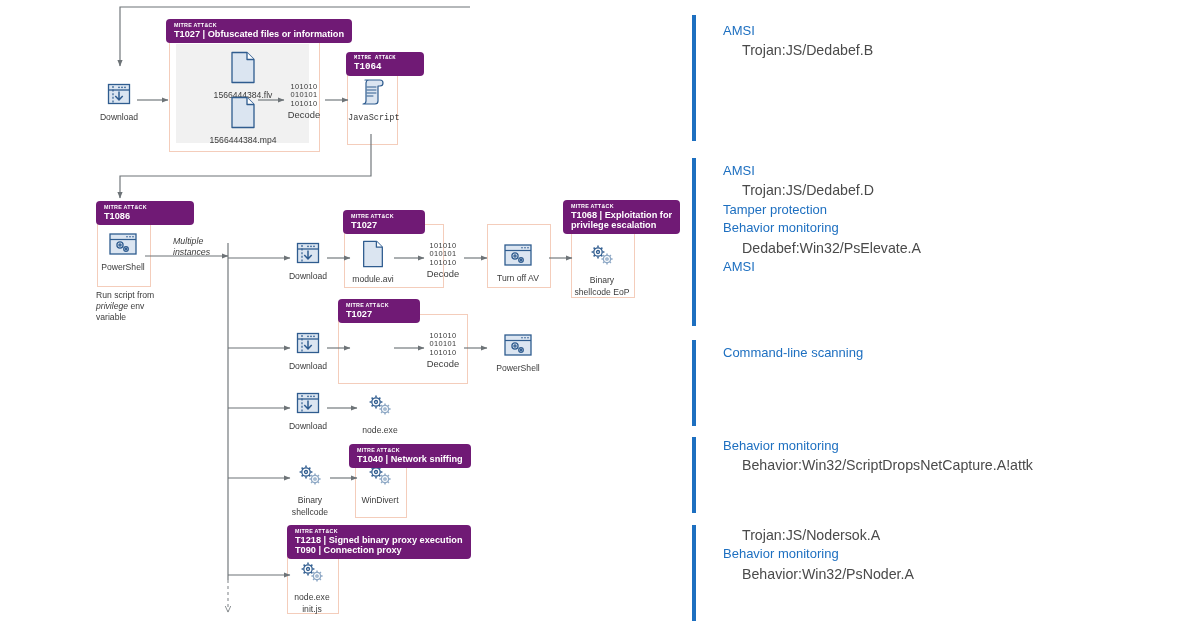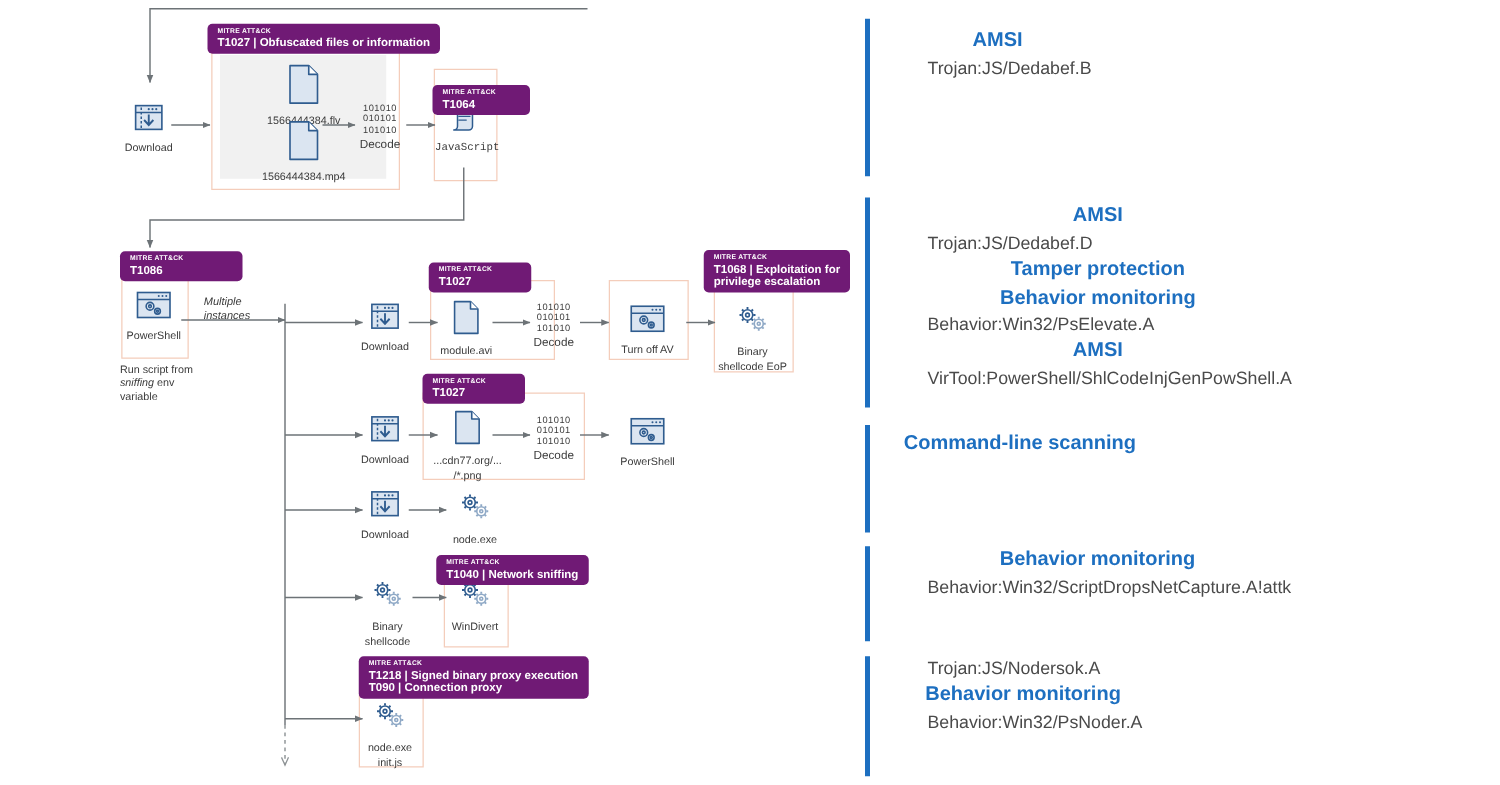--- a/index.html
+++ b/index.html
@@ -35,21 +35,21 @@
   .binary{position:absolute;z-index:4;font-size:7.4px;line-height:1.12;letter-spacing:.4px;color:#3b3b3b;text-align:center;}
   .binary .dec{font-size:9.4px;letter-spacing:0;margin-top:2px;}
 
   
   svg.wires{position:absolute;left:0;top:0;width:1200px;height:628px;z-index:3;pointer-events:none;}
 
   
   .det-group{position:absolute;z-index:5;}
   .det-bar{position:absolute;left:0;top:0;width:4px;background:#1d6fc0;border-radius:0;}
   .det-body{position:absolute;left:31px;top:0;}
-  .det-h{font-size:16px;color:#1d6fc0;font-weight:bold;line-height:1.42;white-space:nowrap;text-align:center;}
+  .det-h{font-size:13px;color:#1d6fc0;font-weight:normal;line-height:1.42;white-space:nowrap;}
   .det-s{font-size:14.2px;color:#4a4a4a;line-height:1.42;margin-left:19px;white-space:nowrap;}
 </style>
 </head>
 <body>
 
 <div class="stage">
 
   <svg class="wires" viewBox="0 0 1200 628">
     <defs>
       <marker id="ah" markerWidth="7" markerHeight="7" refX="6" refY="3" orient="auto" markerUnits="userSpaceOnUse">
@@ -106,21 +106,21 @@
 
   <div class="frame" style="left:169px;top:33px;width:149px;height:117px;"></div>
   <div class="frame grey" style="left:176px;top:44px;width:133px;height:99px;"></div>
   <div class="frame" style="left:347px;top:55px;width:49px;height:88px;"></div>
 
   <div class="mitre" style="left:166px;top:19px;">
     <span class="hdr">MITRE ATT&amp;CK</span>
     <span class="code">T1027 | Obfuscated files or information</span>
   </div>
 
-  <div class="mitre" style="left:346px;top:68px;width:62px;">
+  <div class="mitre" style="left:346px;top:52px;width:62px;font-family:Liberation Mono, monospace;">
     <span class="hdr">MITRE ATT&amp;CK</span>
     <span class="code">T1064</span>
   </div>
 
   <div class="node" style="left:95px;top:82px;width:48px;">
     <svg width="26" height="24" viewBox="0 0 26 24">
       <rect x="2.5" y="2.5" width="21" height="19" fill="#dbe5f1" stroke="#2f5c8f" stroke-width="1.3"></rect>
       <line x1="2.5" y1="8" x2="23.5" y2="8" stroke="#2f5c8f" stroke-width="1.3"></line>
       <g fill="#2f5c8f">
           <circle cx="13" cy="5.3" r="0.85"></circle>
@@ -187,28 +187,28 @@
       <g fill="none" stroke="#2f5c8f" stroke-width="1.25">
         <circle cx="12" cy="13" r="3.1"></circle>
           <circle cx="12" cy="13" r="1.1"></circle>
         <circle cx="18" cy="17" r="2.3"></circle>
           <circle cx="18" cy="17" r="0.8"></circle>
       </g>
     </svg>
     <div class="lbl">PowerShell</div>
   </div>
 
-  <div class="italic-lbl" style="left:163px;top:236px;">
+  <div class="italic-lbl" style="left:173px;top:236px;">
     <div>Multiple</div>
     <div>instances</div>
   </div>
 
   <div class="note" style="left:96px;top:290px;width:90px;">
     <span>Run script from</span><br>
-    <i>sniffing</i><span> env</span><br>
+    <i>privilege</i><span> env</span><br>
     <span>variable</span>
   </div>
 
   <div class="frame" style="left:344px;top:224px;width:98px;height:62px;"></div>
   <div class="frame" style="left:487px;top:224px;width:62px;height:62px;"></div>
   <div class="frame" style="left:571px;top:224px;width:62px;height:72px;"></div>
 
   <div class="mitre" style="left:343px;top:210px;width:66px;">
     <span class="hdr">MITRE ATT&amp;CK</span>
     <span class="code">T1027</span>
@@ -317,28 +317,20 @@
           <circle cx="13" cy="5.3" r="0.85"></circle>
           <circle cx="16" cy="5.3" r="0.85"></circle>
           <circle cx="19" cy="5.3" r="0.85"></circle>
         </g>
       <path d="M13 9.5 L13 17.5 M9.3 14 L13 18 L16.7 14" fill="none" stroke="#2f5c8f" stroke-width="1.5"></path>
       <line x1="7" y1="4" x2="7" y2="21" stroke="#2f5c8f" stroke-width="1.2" stroke-dasharray="2,1.6"></line>
     </svg>
     <div class="lbl">Download</div>
   </div>
 
-  <div class="node" style="left:344px;top:328px;width:60px;">
-    <svg width="24" height="28" viewBox="0 0 28 33">
-      <path d="M3 1.5 h15 l7 7 v23 h-22 z" fill="#dbe5f1" stroke="#2f5c8f" stroke-width="1.5" stroke-linejoin="round"></path>
-      <path d="M18 1.5 v7 h7" fill="#ffffff" stroke="#2f5c8f" stroke-width="1.5" stroke-linejoin="round"></path>
-    </svg>
-    <div class="lbl">...cdn77.org/...</div>
-    <div class="lbl">/*.png</div>
-  </div>
 
   <div class="binary" style="left:421px;top:332px;width:44px;">
     <div>101010</div>
     <div>010101</div>
     <div>101010</div>
     <div class="dec">Decode</div>
   </div>
 
   <div class="node" style="left:495px;top:333px;width:46px;">
     <svg width="30" height="24" viewBox="0 0 30 24">
@@ -533,23 +525,22 @@
     </div>
   </div>
 
   <div class="det-group" style="left:692px;top:158px;width:480px;height:168px;">
     <div class="det-bar" style="height:168px;"></div>
     <div class="det-body" style="top:4px;">
       <div class="det-h">AMSI</div>
       <div class="det-s">Trojan:JS/Dedabef.D</div>
       <div class="det-h">Tamper protection</div>
       <div class="det-h">Behavior monitoring</div>
-      <div class="det-s">Behavior:Win32/PsElevate.A</div>
+      <div class="det-s">Dedabef:Win32/PsElevate.A</div>
       <div class="det-h">AMSI</div>
-      <div class="det-s">VirTool:PowerShell/ShlCodeInjGenPowShell.A</div>
     </div>
   </div>
 
   <div class="det-group" style="left:692px;top:340px;width:480px;height:86px;">
     <div class="det-bar" style="height:86px;"></div>
     <div class="det-body" style="top:4px;">
       <div class="det-h">Command-line scanning</div>
     </div>
   </div>
 

